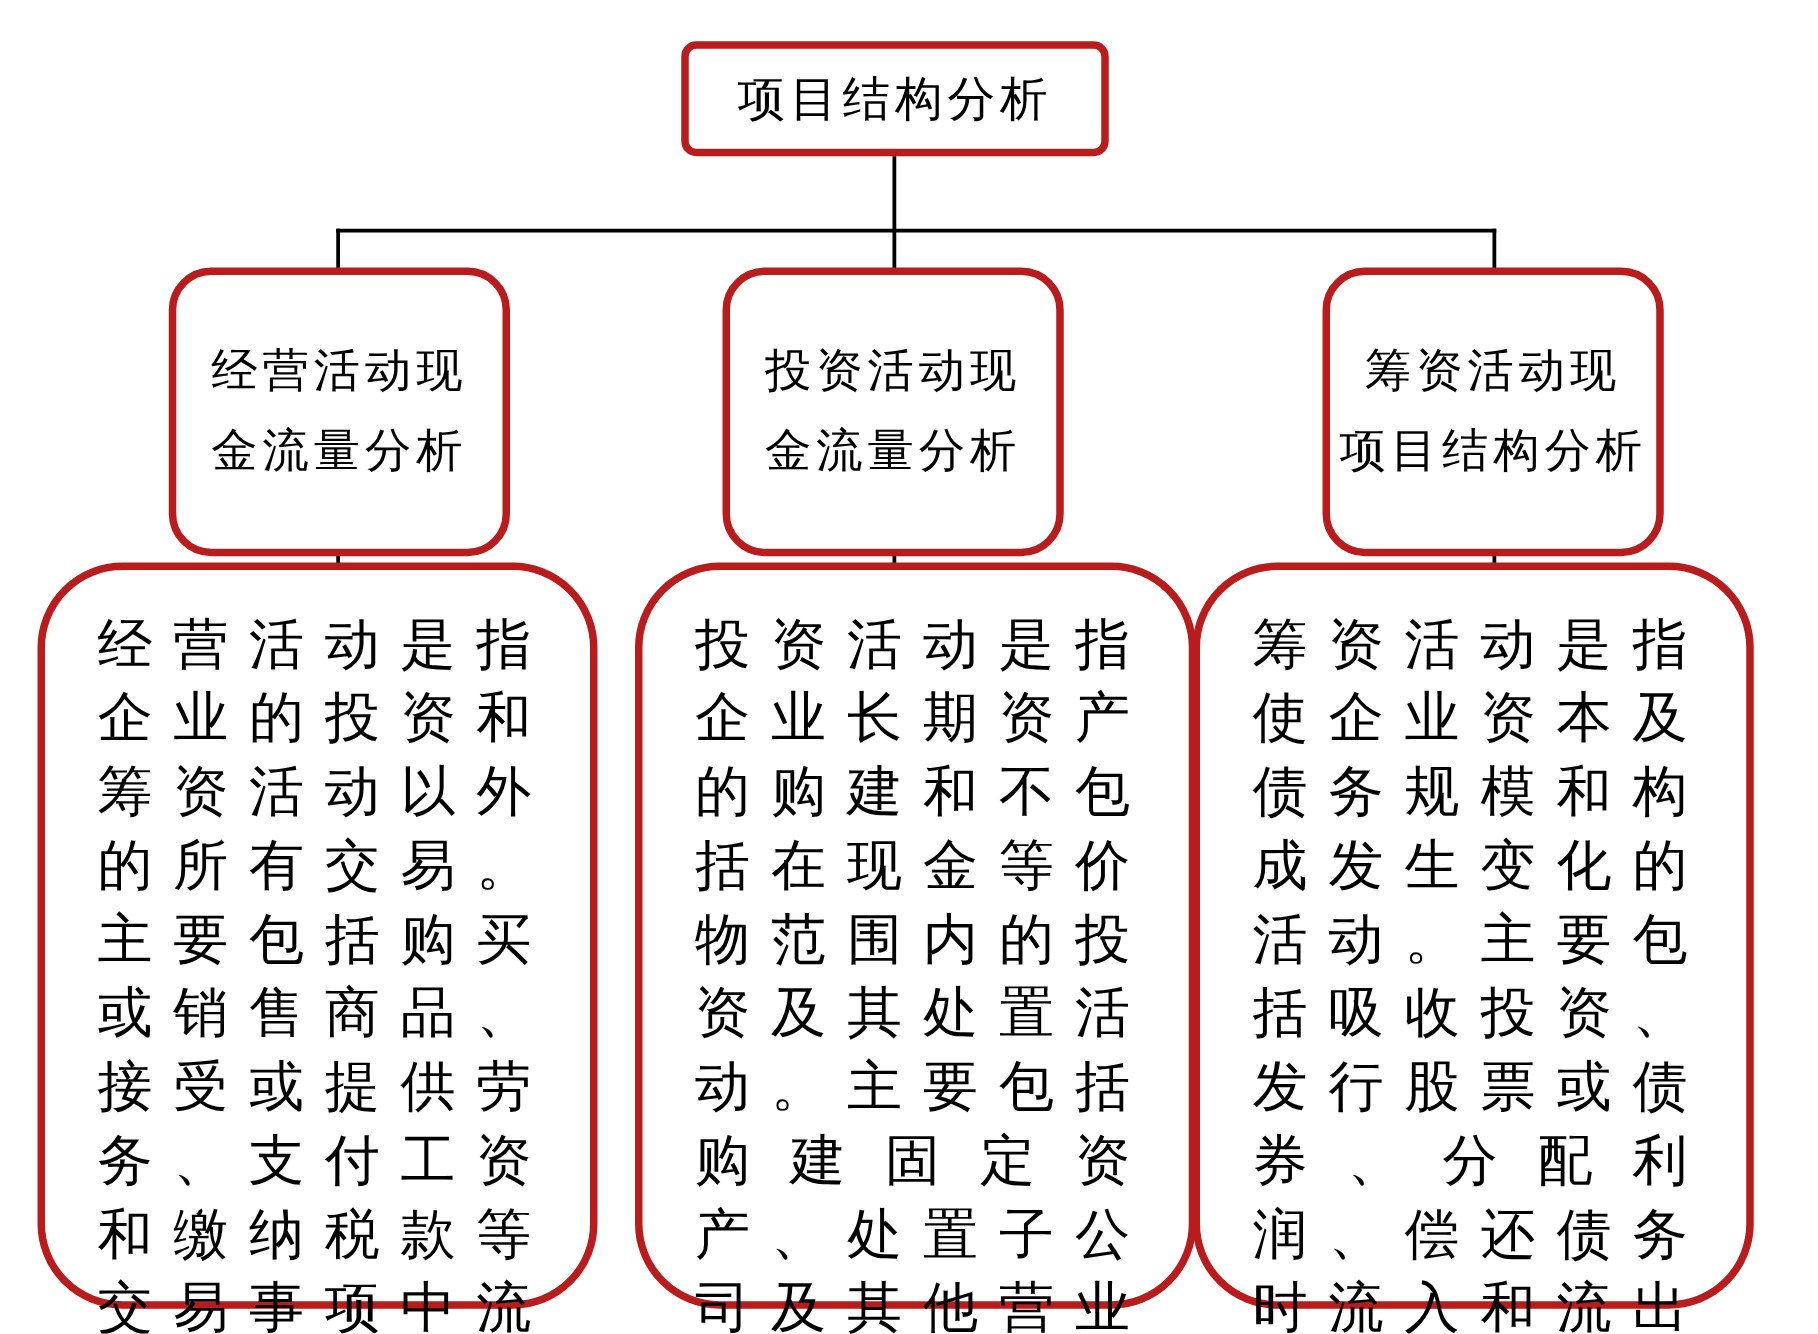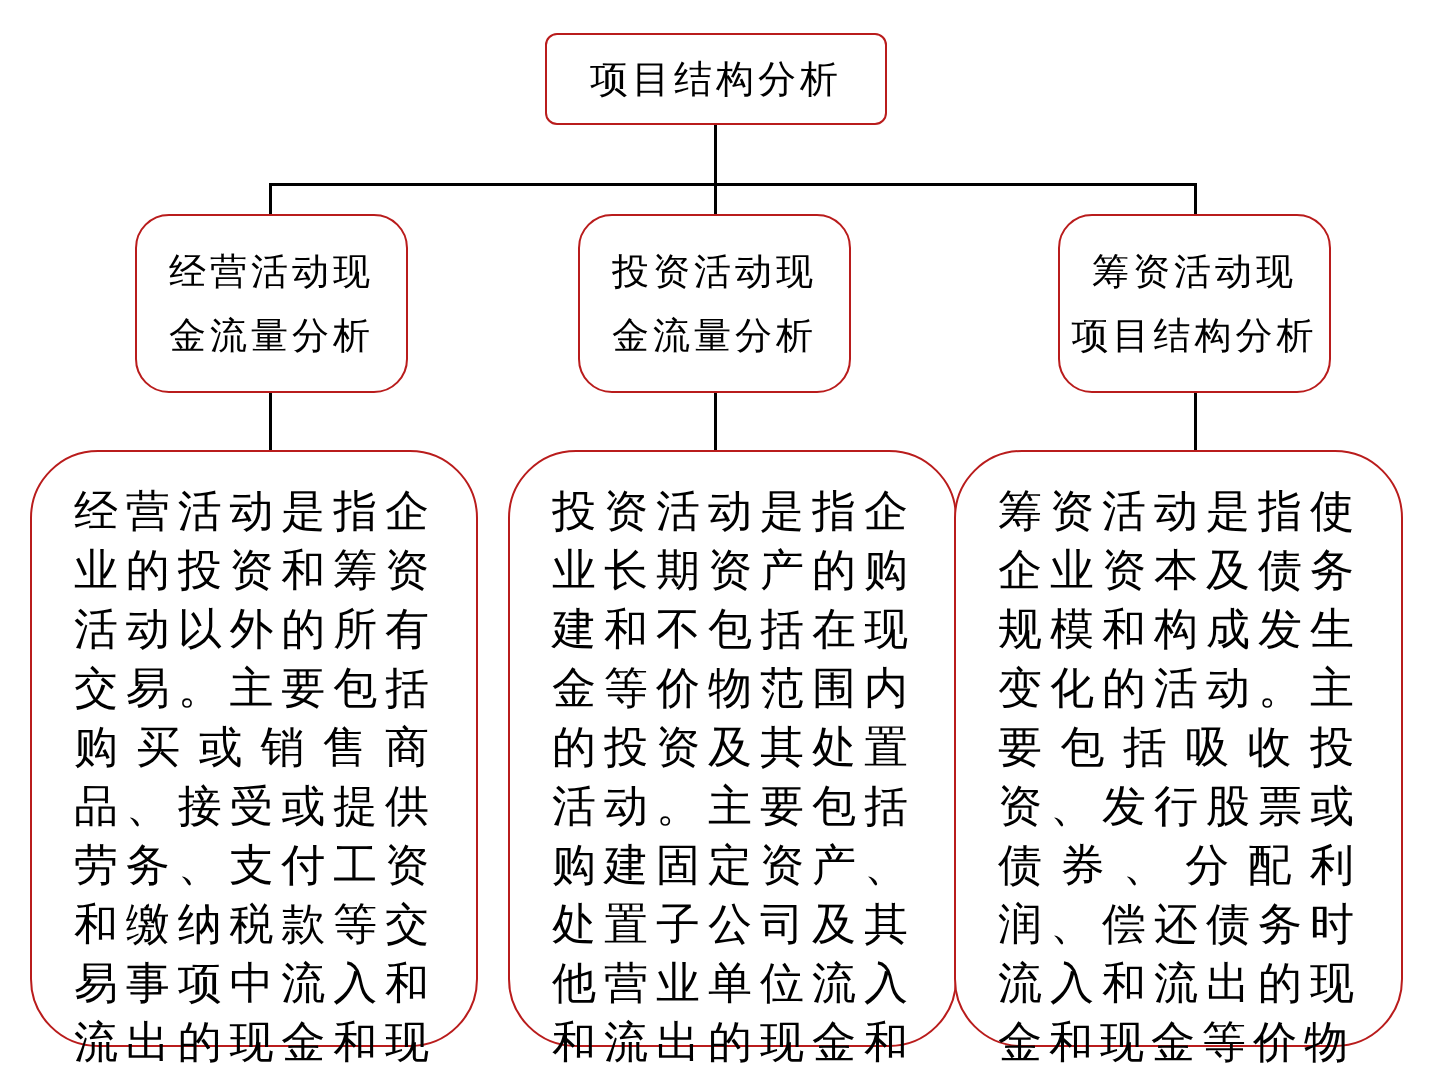--- a/index.html
+++ b/index.html
@@ -8,31 +8,31 @@
     position: relative;
     width: 1454px;
     height: 1067px;
     background: #ffffff;
     color: #000000;
     font-family: "Liberation Serif", "DejaVu Serif", serif;
     overflow: hidden;
   }
   .box {
     position: absolute;
-    border: 2px solid #b91c1c;
+    border: 6px solid #b91c1c;
     background: #ffffff;
   }
   .root-box {
     left: 545px; top: 33px; width: 342px; height: 92px;
     border-radius: 12px;
     display: flex; align-items: center; justify-content: center;
     font-size: 38px; letter-spacing: 4px;
   }
   .mid-box {
-    top: 214px; width: 273px; height: 179px;
+    top: 214px; width: 273px; height: 231px;
     border-radius: 34px;
     display: flex; align-items: center; justify-content: center;
     text-align: center;
     font-size: 37px; line-height: 64px; letter-spacing: 4px;
     white-space: pre-line;
   }
   .mid-1 { left: 135px; }
   .mid-2 { left: 578px; }
   .mid-3 { left: 1058px; }
   .big-box {

